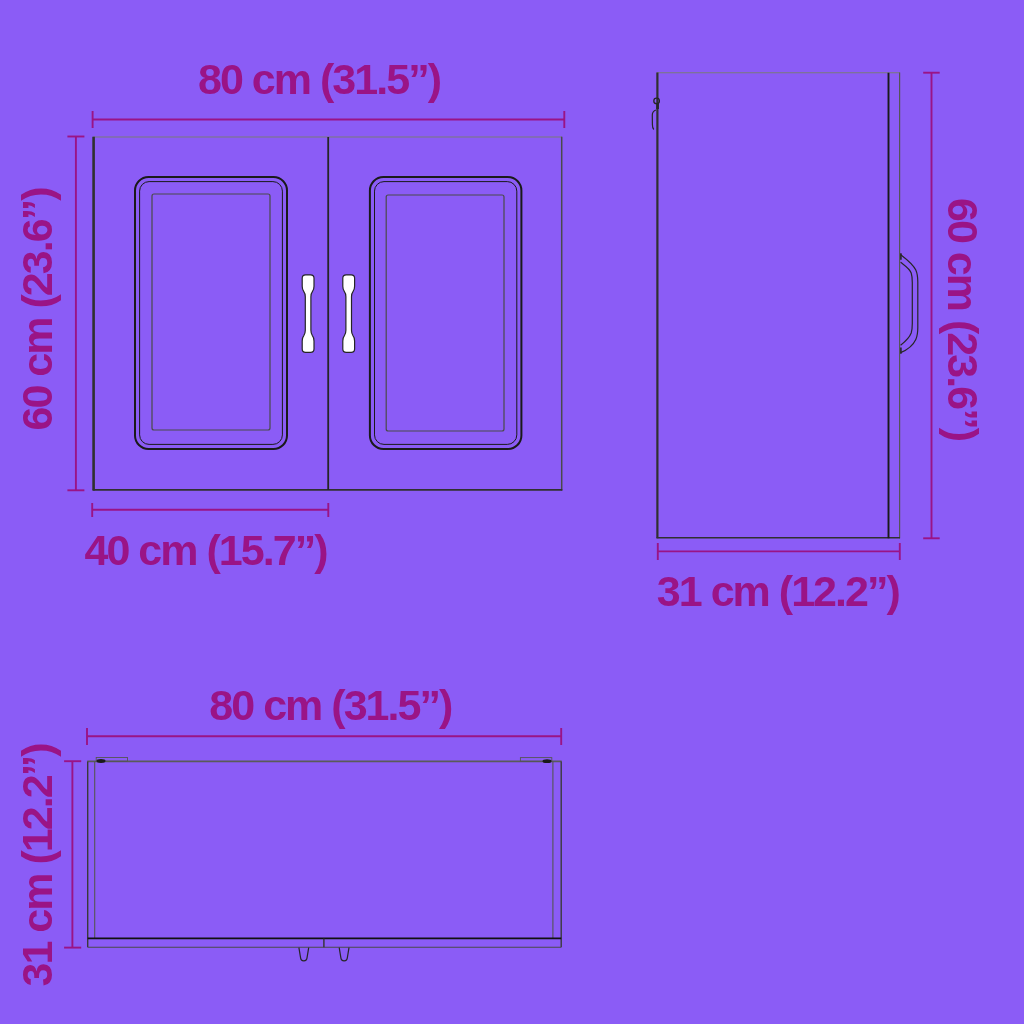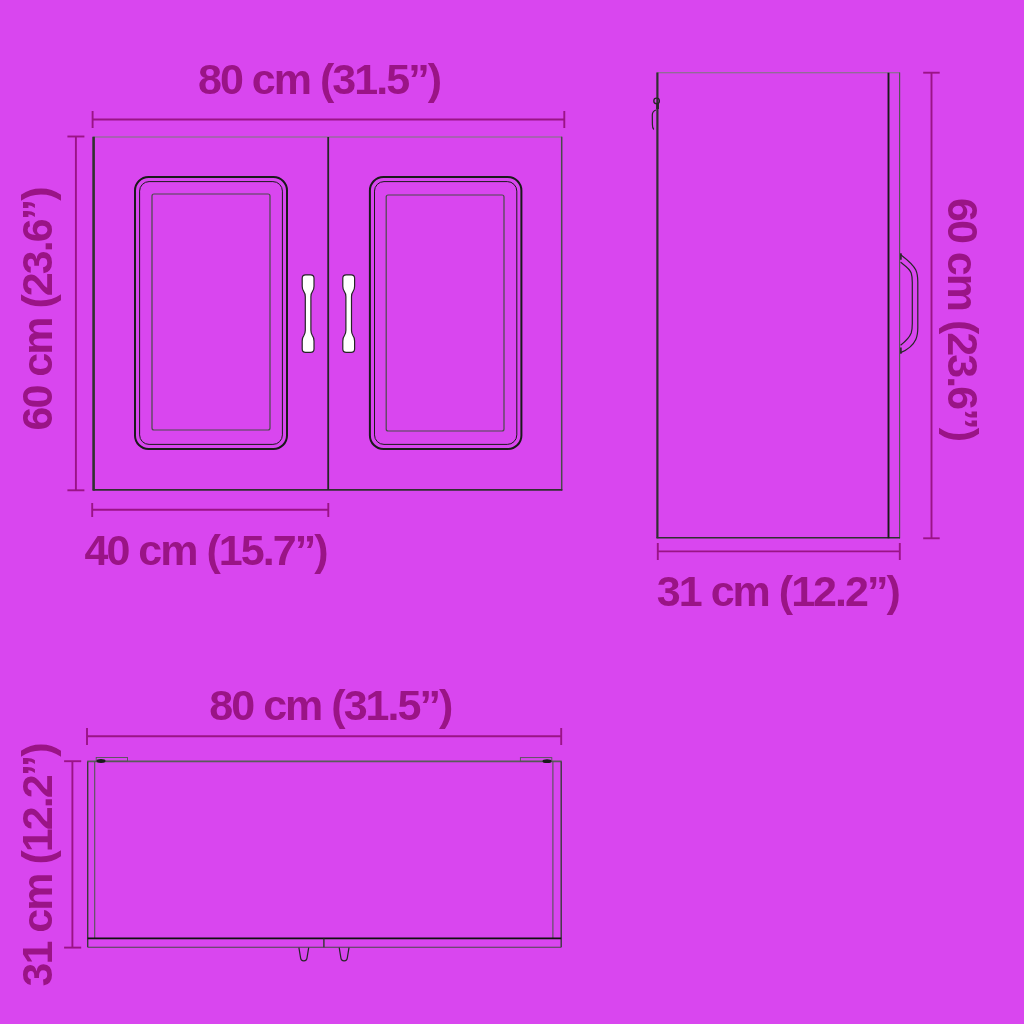--- a/index.html
+++ b/index.html
@@ -1,16 +1,16 @@
 <!DOCTYPE html>
 <html><head>
 <meta charset="utf-8">
 <style>
   html,body{margin:0;padding:0;background:#ffffff;}
-  .wrap{width:1024px;height:1024px;position:relative;background:#d946ef;overflow:hidden;}
+  .wrap{width:1024px;height:1024px;position:relative;background:#8b5cf6;overflow:hidden;}
   text{font-family:"Liberation Sans",sans-serif;font-weight:bold;fill:#9a1486;}
 </style>
 </head>
 <body>
 <div class="wrap">
 <svg width="1024" height="1024" viewBox="0 0 1024 1024" xmlns="http://www.w3.org/2000/svg">
 
 <g stroke="#9a1486" stroke-width="1.9" fill="none">
   <line x1="92.6" y1="119.5" x2="564.3" y2="119.5"></line>
   <line x1="92.6" y1="111" x2="92.6" y2="128"></line>

